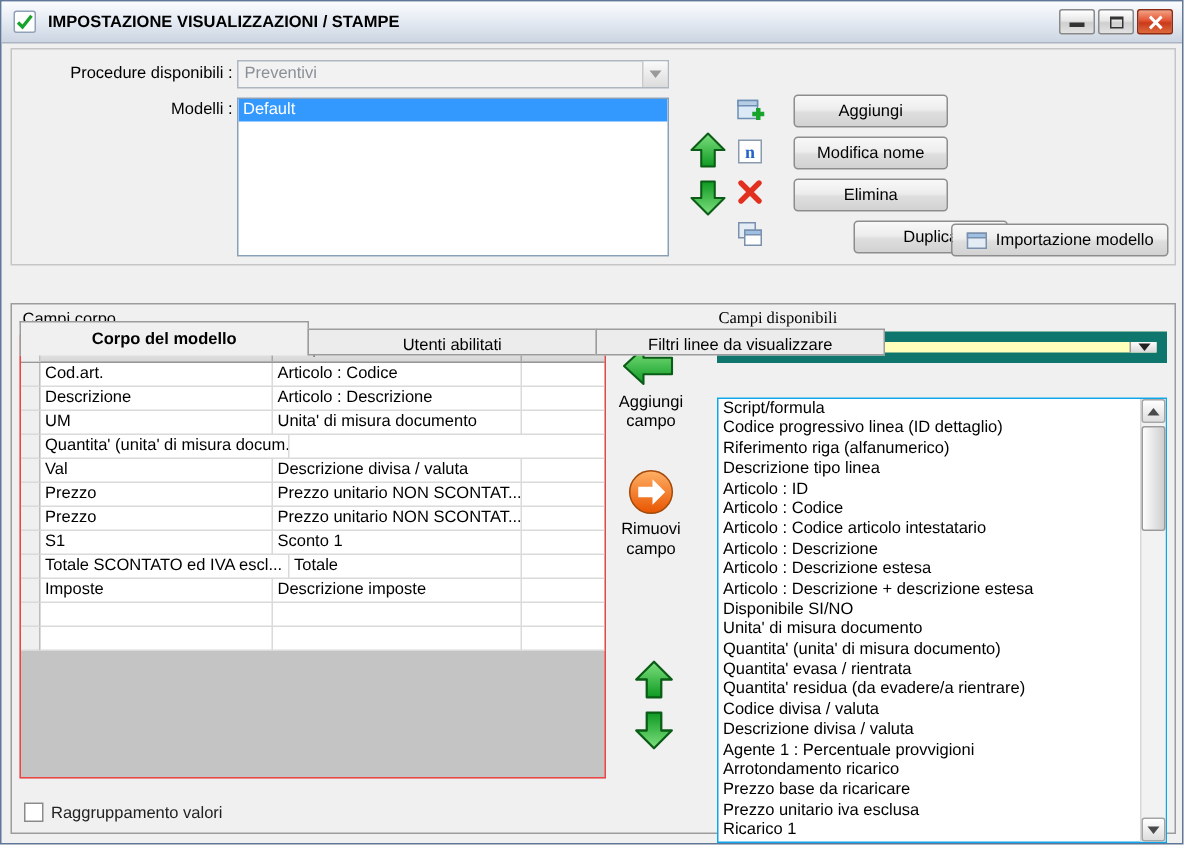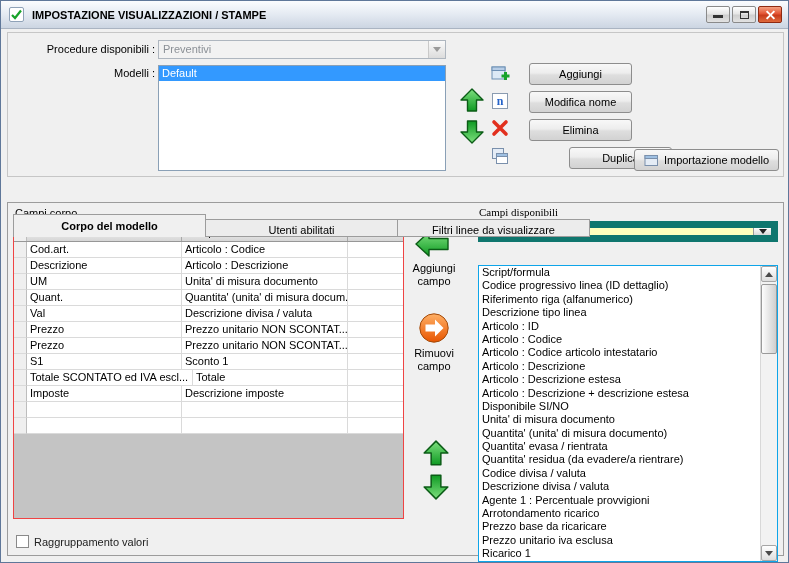--- a/index.html
+++ b/index.html
@@ -228,21 +228,20 @@
           <div class="g-cell c3"></div>
         </div>
         <div class="g-row">
           <div class="g-cell gsel"></div>
           <div class="g-cell c1">UM</div>
           <div class="g-cell c2">Unita' di misura documento</div>
           <div class="g-cell c3"></div>
         </div>
         <div class="g-row">
           <div class="g-cell gsel"></div>
-          <div class="g-cell c1">Quant.</div>
           <div class="g-cell c2">Quantita' (unita' di misura docum...</div>
           <div class="g-cell c3"></div>
         </div>
         <div class="g-row">
           <div class="g-cell gsel"></div>
           <div class="g-cell c1">Val</div>
           <div class="g-cell c2">Descrizione divisa / valuta</div>
           <div class="g-cell c3"></div>
         </div>
         <div class="g-row">

